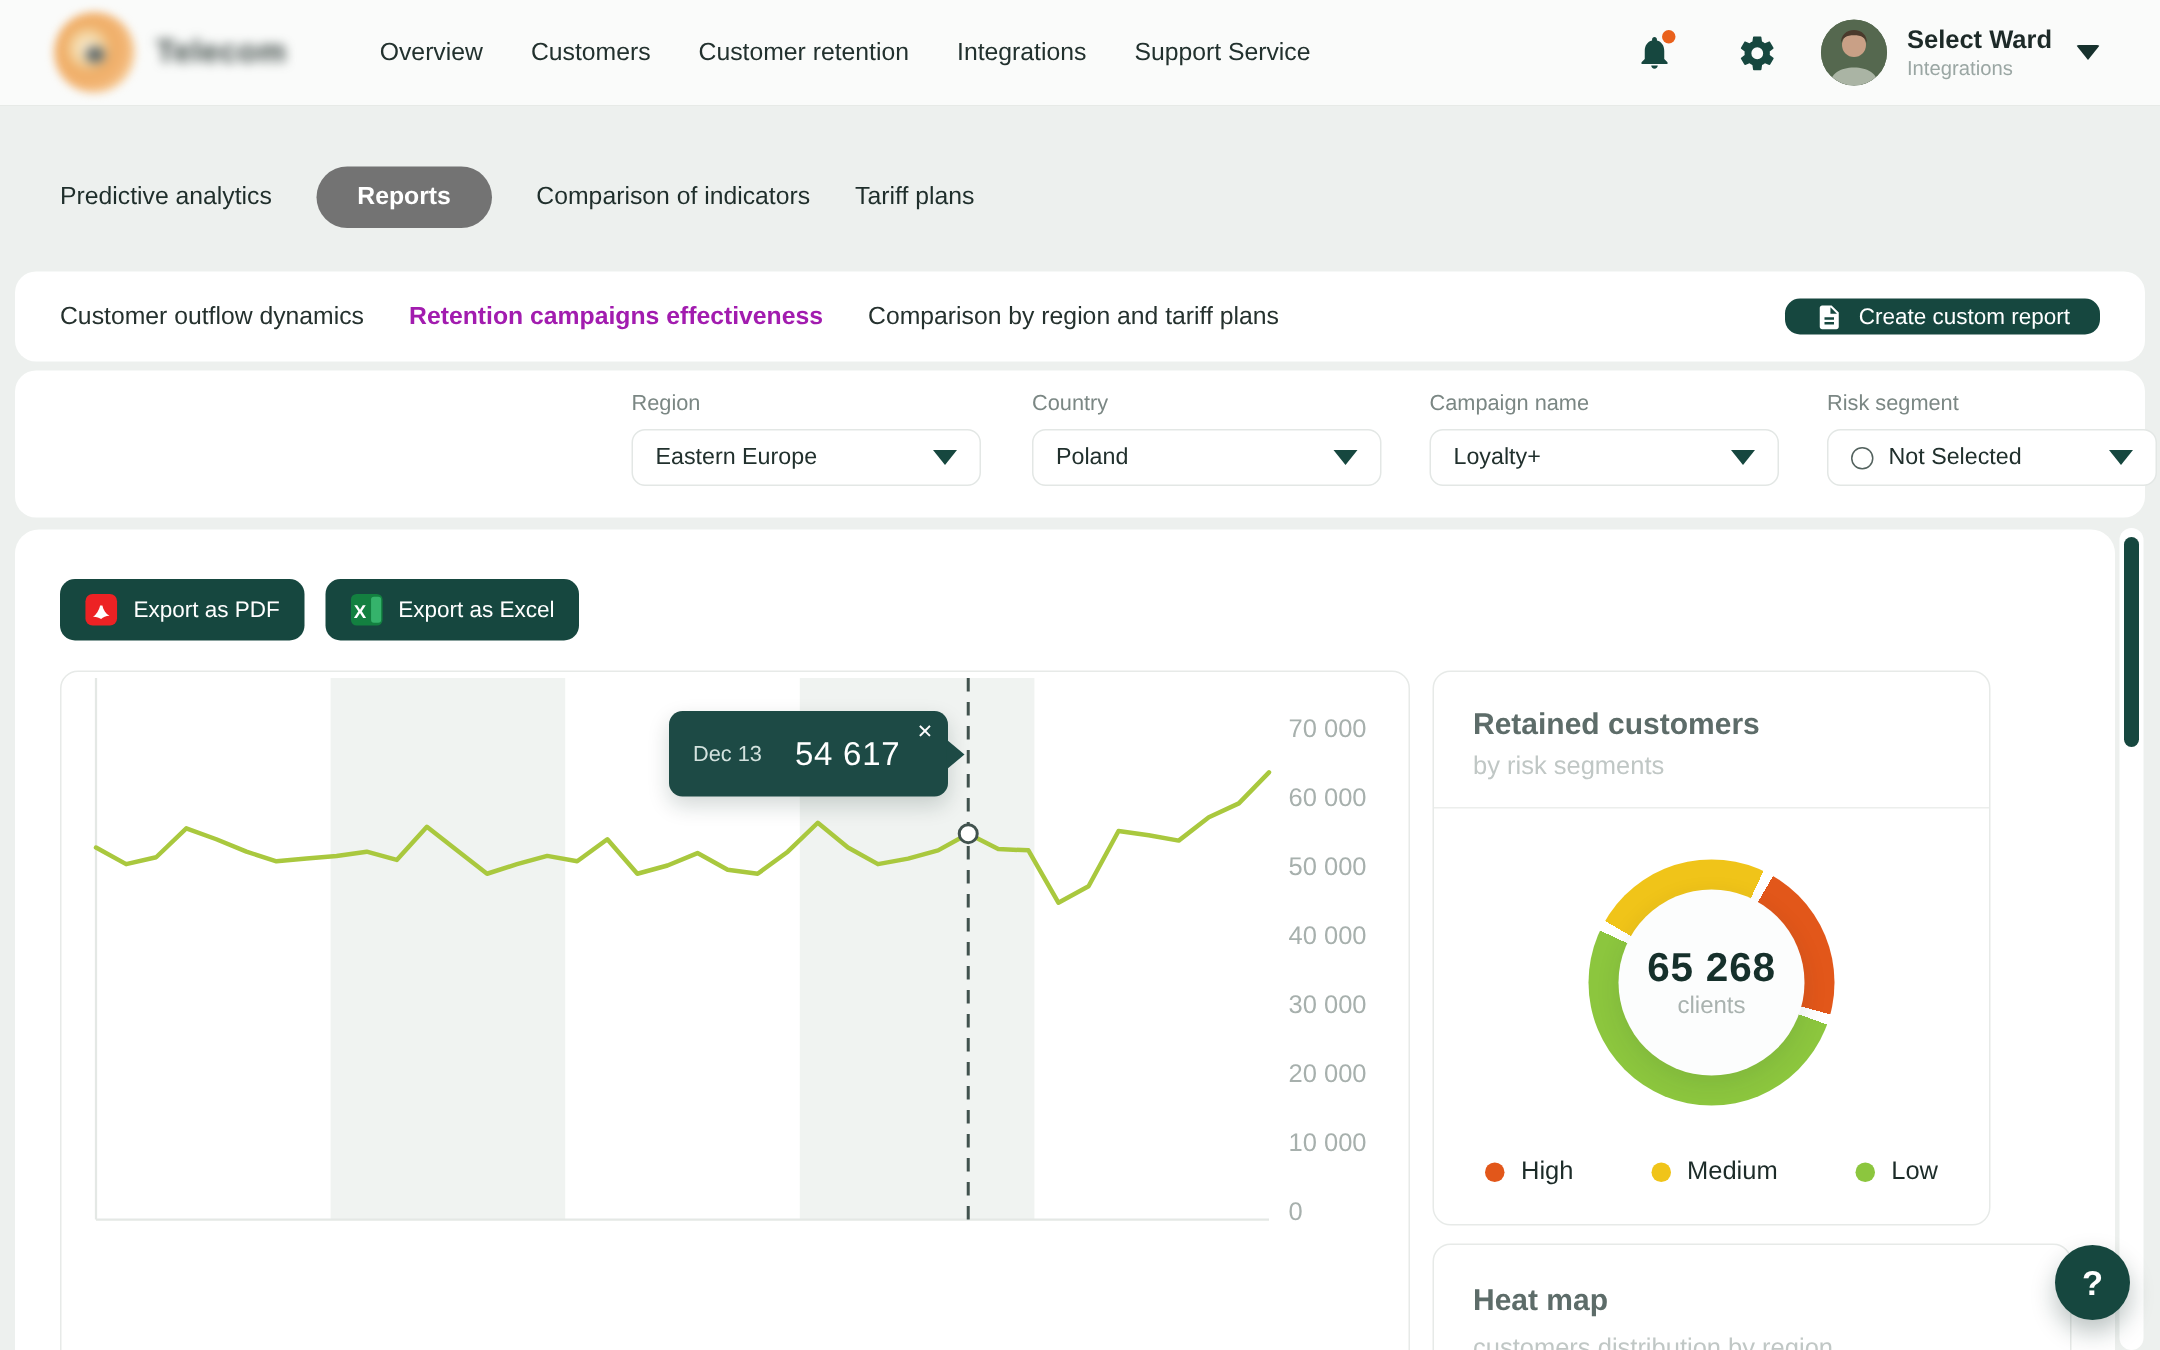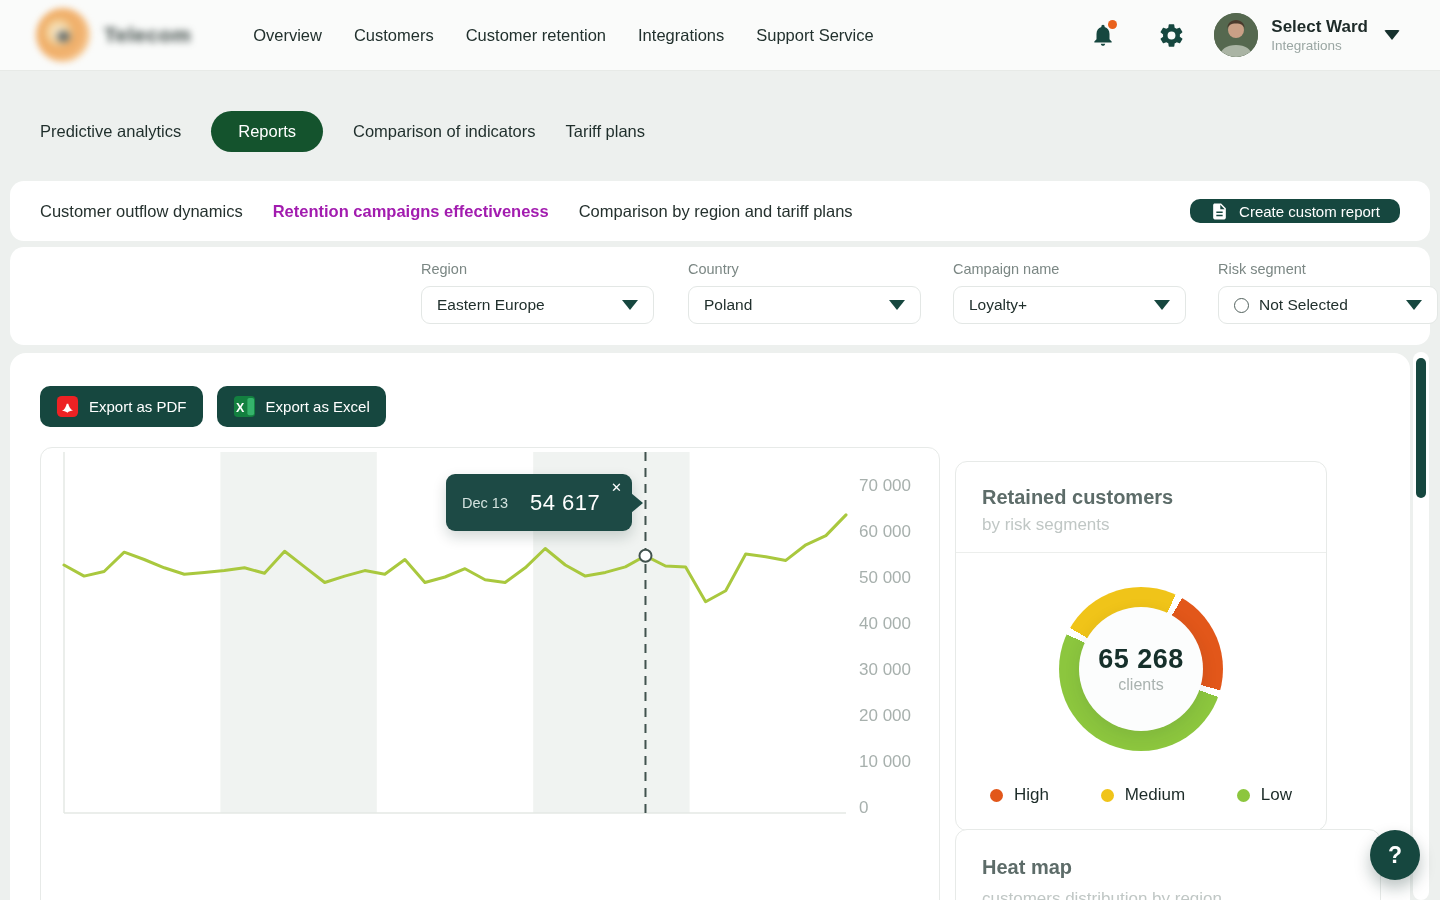--- a/index.html
+++ b/index.html
@@ -34,21 +34,21 @@
     background:#55684f; }
   .user-block { margin-left:13px; cursor:pointer; }
   .user-name { font-size:17px; font-weight:700; color:#1d2a28; line-height:1.2; }
   .user-role { font-size:13.5px; color:#9aa6a3; }
   .user-caret { width:0; height:0; border-left:8px solid transparent; border-right:8px solid transparent;
     border-top:10px solid #16312d; margin-left:16px; border-radius:2px; cursor:pointer; }
 
   
   .section-tabs { position:absolute; top:109px; left:40px; display:flex; align-items:center; gap:30px; height:45px; }
   .sec-tab { font-size:16.5px; color:#1f2e2b; cursor:pointer; white-space:nowrap; }
-  .sec-tab.active { background:#14532d; color:#fff; padding:11px 27px; border-radius:999px; font-weight:400; }
+  .sec-tab.active { background:#737373; color:#fff; padding:11px 27px; border-radius:999px; font-weight:700; }
 
   
   .report-card { position:absolute; top:181px; left:10px; width:1420px; height:60px; background:#fff;
     border-radius:14px; display:flex; align-items:center; padding:0 30px; }
   .report-tabs { display:flex; align-items:center; gap:30px; }
   .report-tab { font-size:16.5px; color:#25312e; cursor:pointer; white-space:nowrap; }
   .report-tab.active { color:#a21caf; font-weight:700; 
     text-underline-offset:8px; text-decoration-thickness:2px; }
   .create-btn { margin-left:auto; background:#16473f; color:#fff; border:none; cursor:pointer;
     border-radius:10px; padding:0 20px; height:24px; display:flex; align-items:center; gap:10px; font-size:15px;
@@ -92,21 +92,21 @@
   .chart-tooltip::after { content:""; position:absolute; right:-11px; top:50%; transform:translateY(-50%);
     width:0; height:0; border-top:10px solid transparent; border-bottom:10px solid transparent;
     border-left:12px solid #1d4a45; }
   .tt-date { font-size:14.5px; color:#d3e2de; }
   .tt-value { font-size:22px; font-weight:400; margin-left:22px; letter-spacing:.5px; }
   .tt-close { position:absolute; top:6px; right:10px; background:none; border:none; color:#fff; font-size:13px;
     cursor:pointer; font-family:inherit; }
 
   
   .retained-card { position:absolute; top:94px; left:945px; width:372px; height:370px;
-    border:1px solid #e7eae8; border-radius:12px; background:#fff;margin-top:14px; }
+    border:1px solid #e7eae8; border-radius:12px; background:#fff; }
   .side-card-header { padding:24px 26px 17px; border-bottom:1px solid #eceeec; }
   .side-title { font-size:20px; font-weight:700; color:#5d6c69; }
   .side-sub { font-size:17px; color:#c0c7c5; margin-top:6px; }
   .donut-wrap { height:220px; display:flex; align-items:center; justify-content:center; margin-top:6px; }
   .donut { width:164px; height:164px; border-radius:50%; display:flex; align-items:center; justify-content:center; }
   .donut-hole { width:124px; height:124px; border-radius:50%; background:#fcfdfd;
     box-shadow:0 5px 16px rgba(20,50,45,.10); display:flex; flex-direction:column; align-items:center; justify-content:center; }
   .donut-value { font-size:27px; font-weight:700; color:#16302b; letter-spacing:.5px; }
   .donut-label { font-size:16px; color:#a9b2af; margin-top:1px; }
   .legend { display:flex; justify-content:space-between; padding:6px 34px 0; }

